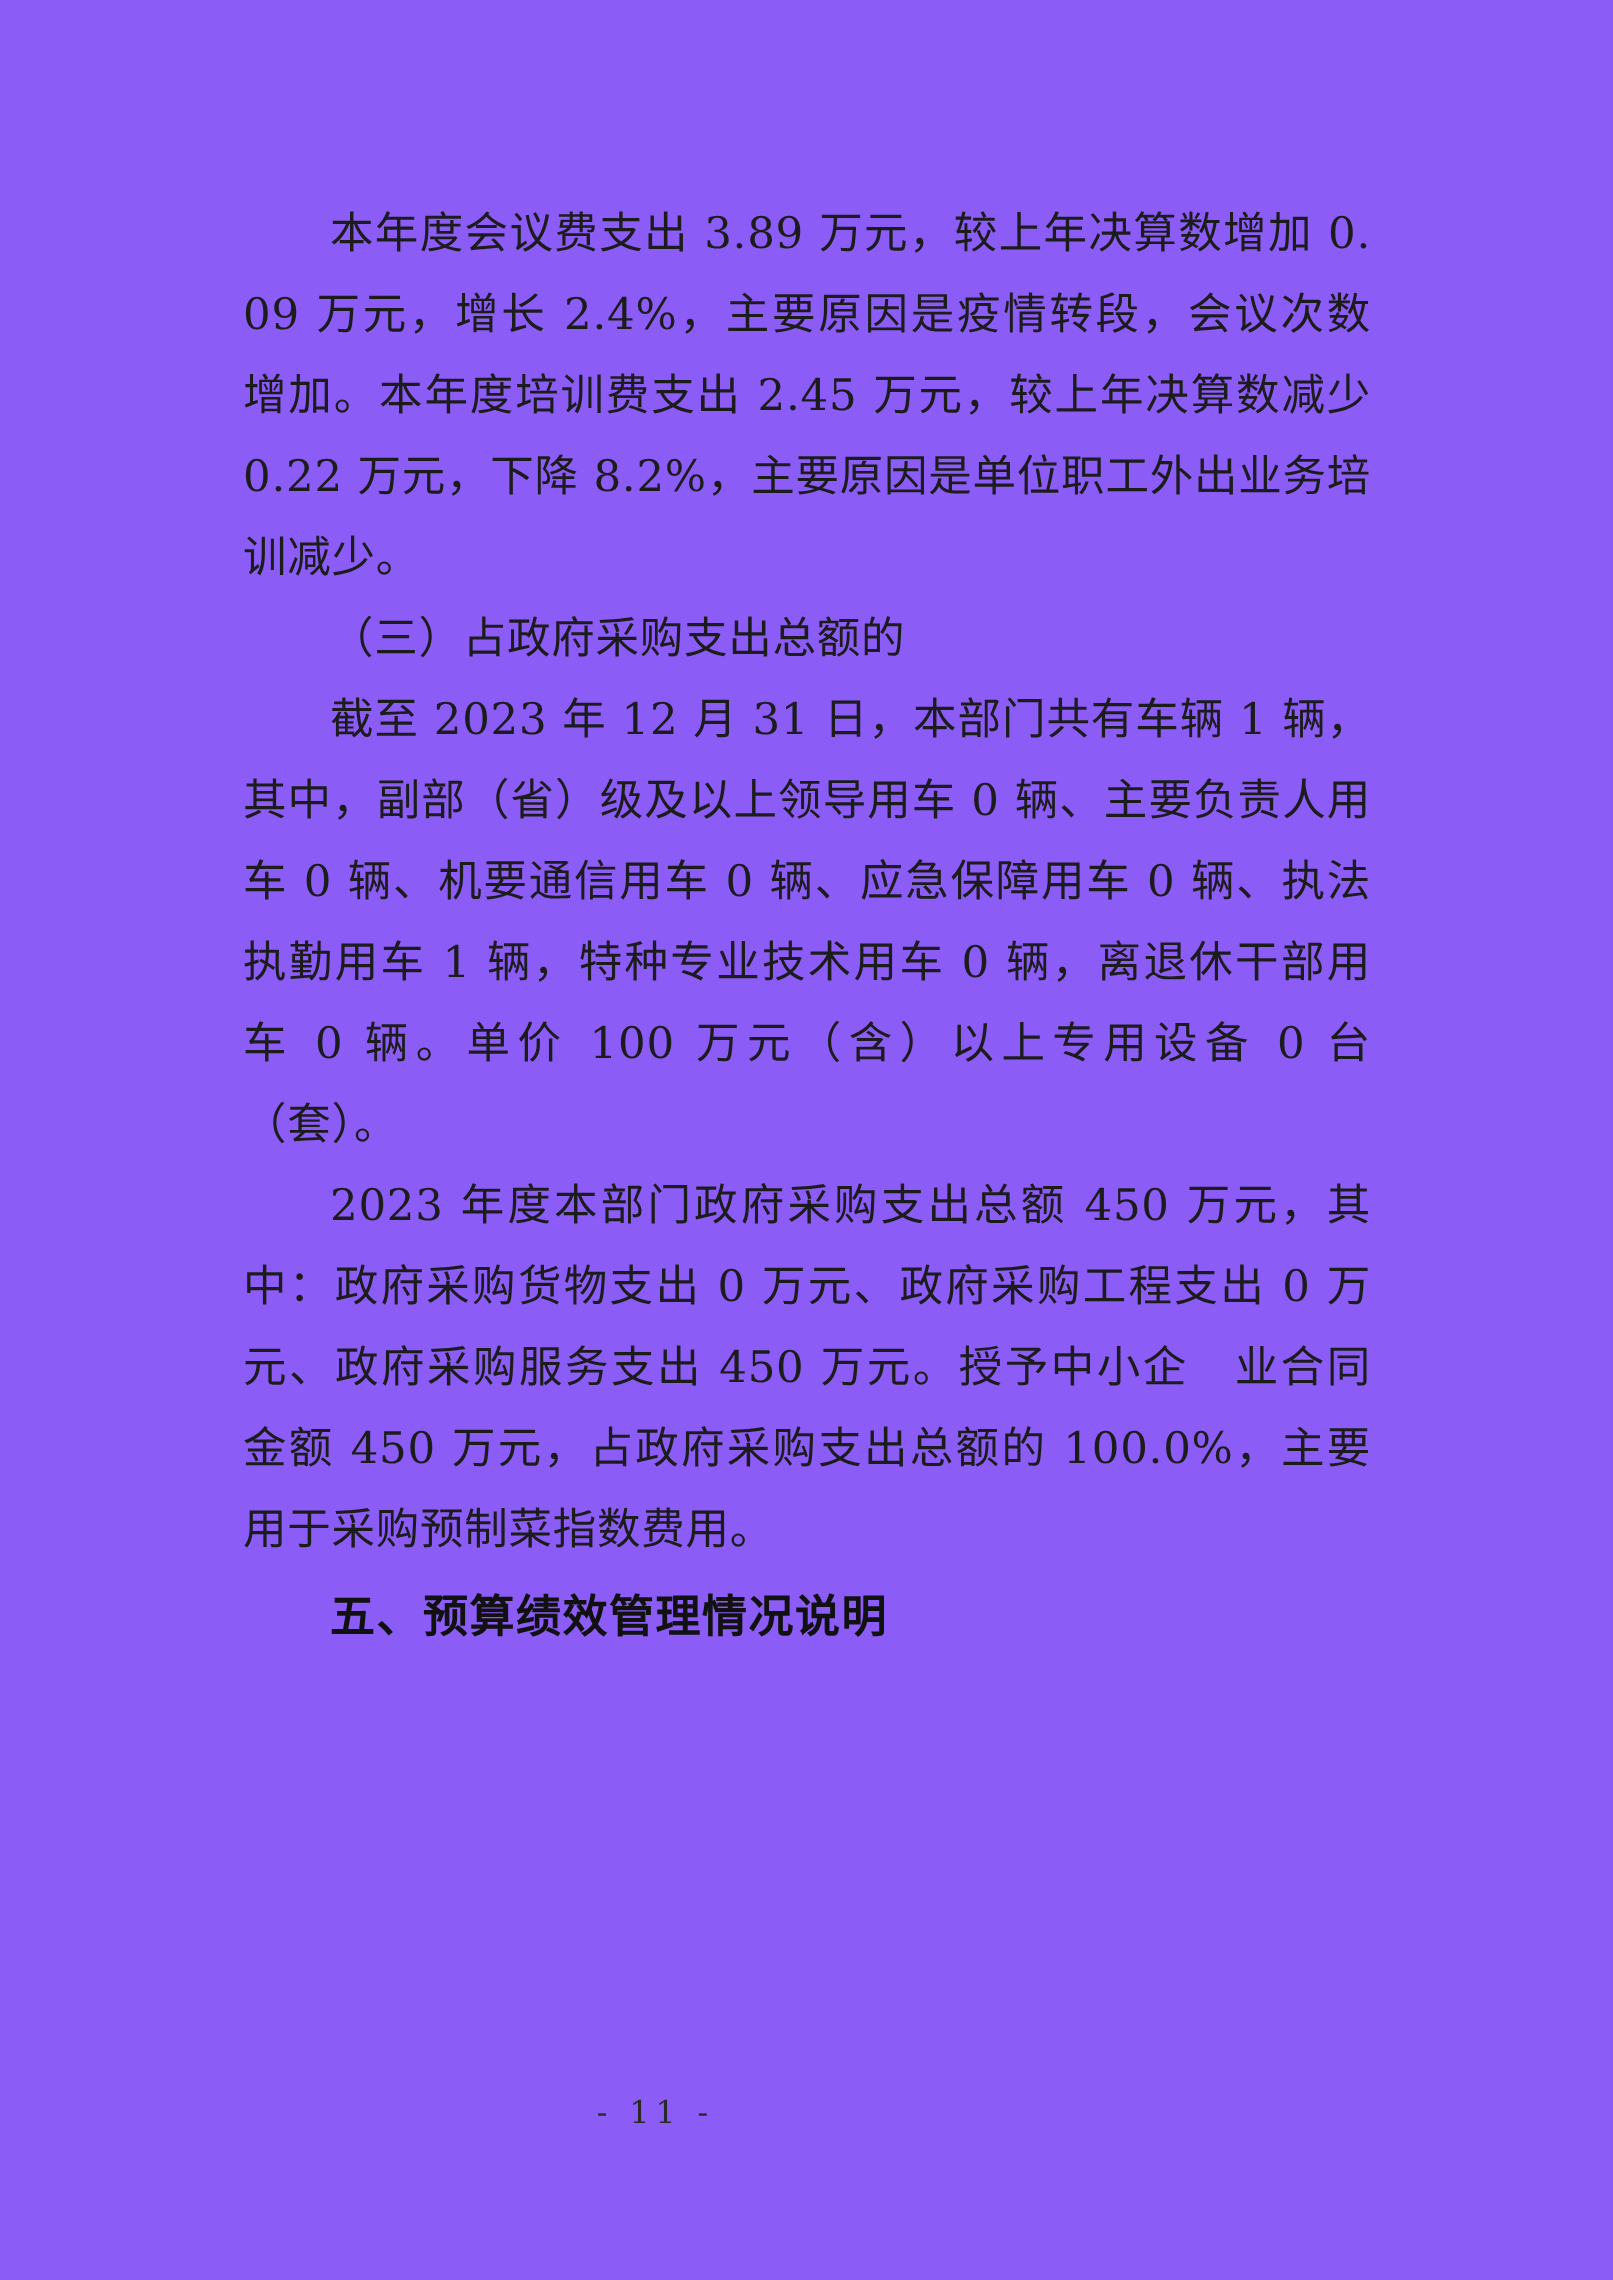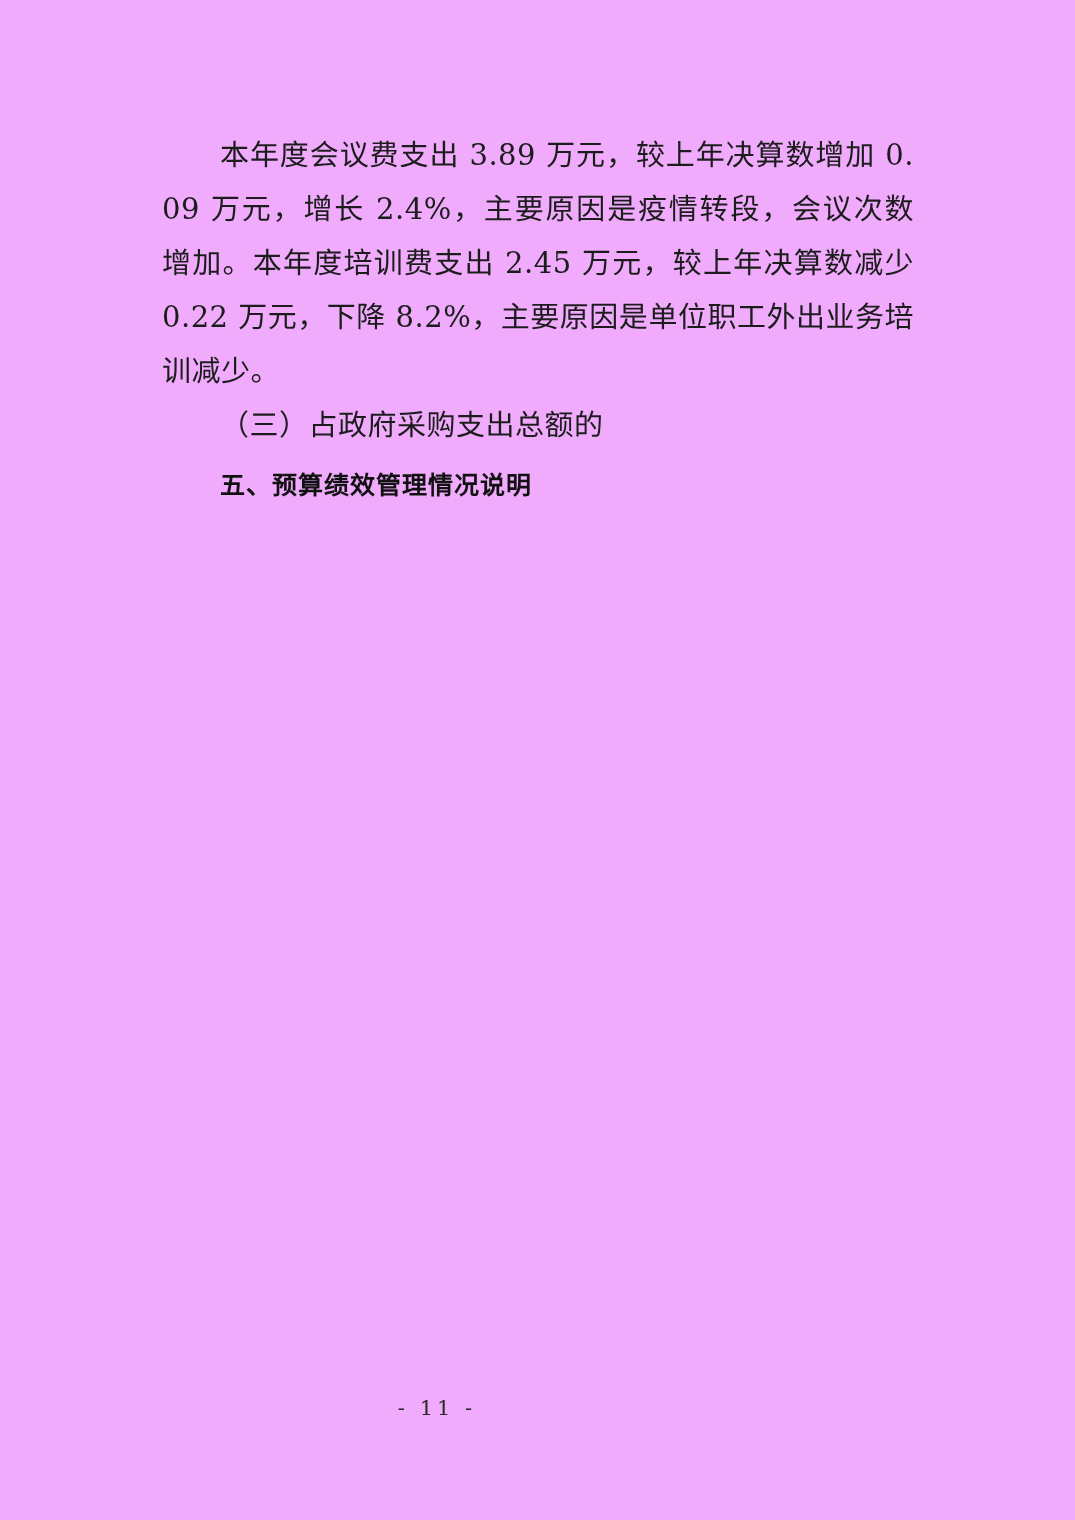--- a/index.html
+++ b/index.html
@@ -11,41 +11,41 @@
     position: relative;
     width: 1075px;
     height: 1520px;
     font-family: "DejaVu Serif", "Liberation Serif", serif;
     color: #1c1c1c;
     overflow: hidden;
   }
   .doc-page {
     position: absolute;
     inset: 0;
-    background: #f0abfc;
+    background: #8b5cf6;
   }
   .doc-body {
     position: absolute;
     left: 162px;
     top: 128px;
     width: 752px;
   }
   .body-text {
     margin: 0;
     font-size: 29px;
     line-height: 54px;
     text-align: justify;
     text-justify: inter-ideograph;
     text-indent: 58px;
     letter-spacing: 0.5px;
     word-break: break-all;
   }
   .section-heading {
     margin: 6px 0 0 0;
-    font-size: 25px;
+    font-size: 30px;
     line-height: 54px;
     font-weight: 700;
     font-family: "Liberation Sans", "DejaVu Sans", sans-serif;
     text-indent: 58px;
     letter-spacing: 1px;
     color: #111111;
   }
   .page-footer {
     position: absolute;
     left: 0;
@@ -63,21 +63,23 @@
 
 <div class="doc-page">
   <div class="doc-body">
 
     <p class="body-text">本年度会议费支出 3.89 万元，较上年决算数增加 0.09 万元，增长 2.4%，主要原因是疫情转段，会议次数增加。本年度培训费支出 2.45 万元，较上年决算数减少 0.22 万元，下降 8.2%，主要原因是单位职工外出业务培训减少。</p>
 
 
 
     <p class="body-text">（三）占政府采购支出总额的</p>
 
+    <p class="body-text">截至 2023 年 12 月 31 日，本部门共有车辆 1 辆，其中，副部（省）级及以上领导用车 0 辆、主要负责人用车 0 辆、机要通信用车 0 辆、应急保障用车 0 辆、执法执勤用车 1 辆，特种专业技术用车 0 辆，离退休干部用车 0 辆。单价 100 万元（含）以上专用设备 0 台（套）。</p>
 
 
+    <p class="body-text">2023 年度本部门政府采购支出总额 450 万元，其中：政府采购货物支出 0 万元、政府采购工程支出 0 万元、政府采购服务支出 450 万元。授予中小企　业合同金额 450 万元，占政府采购支出总额的 100.0%，主要用于采购预制菜指数费用。</p>
 
     <h2 class="section-heading">五、预算绩效管理情况说明</h2>
 
   </div>
 
   <div class="page-footer">- 11 -</div>
 </div>
 
 </body></html>

